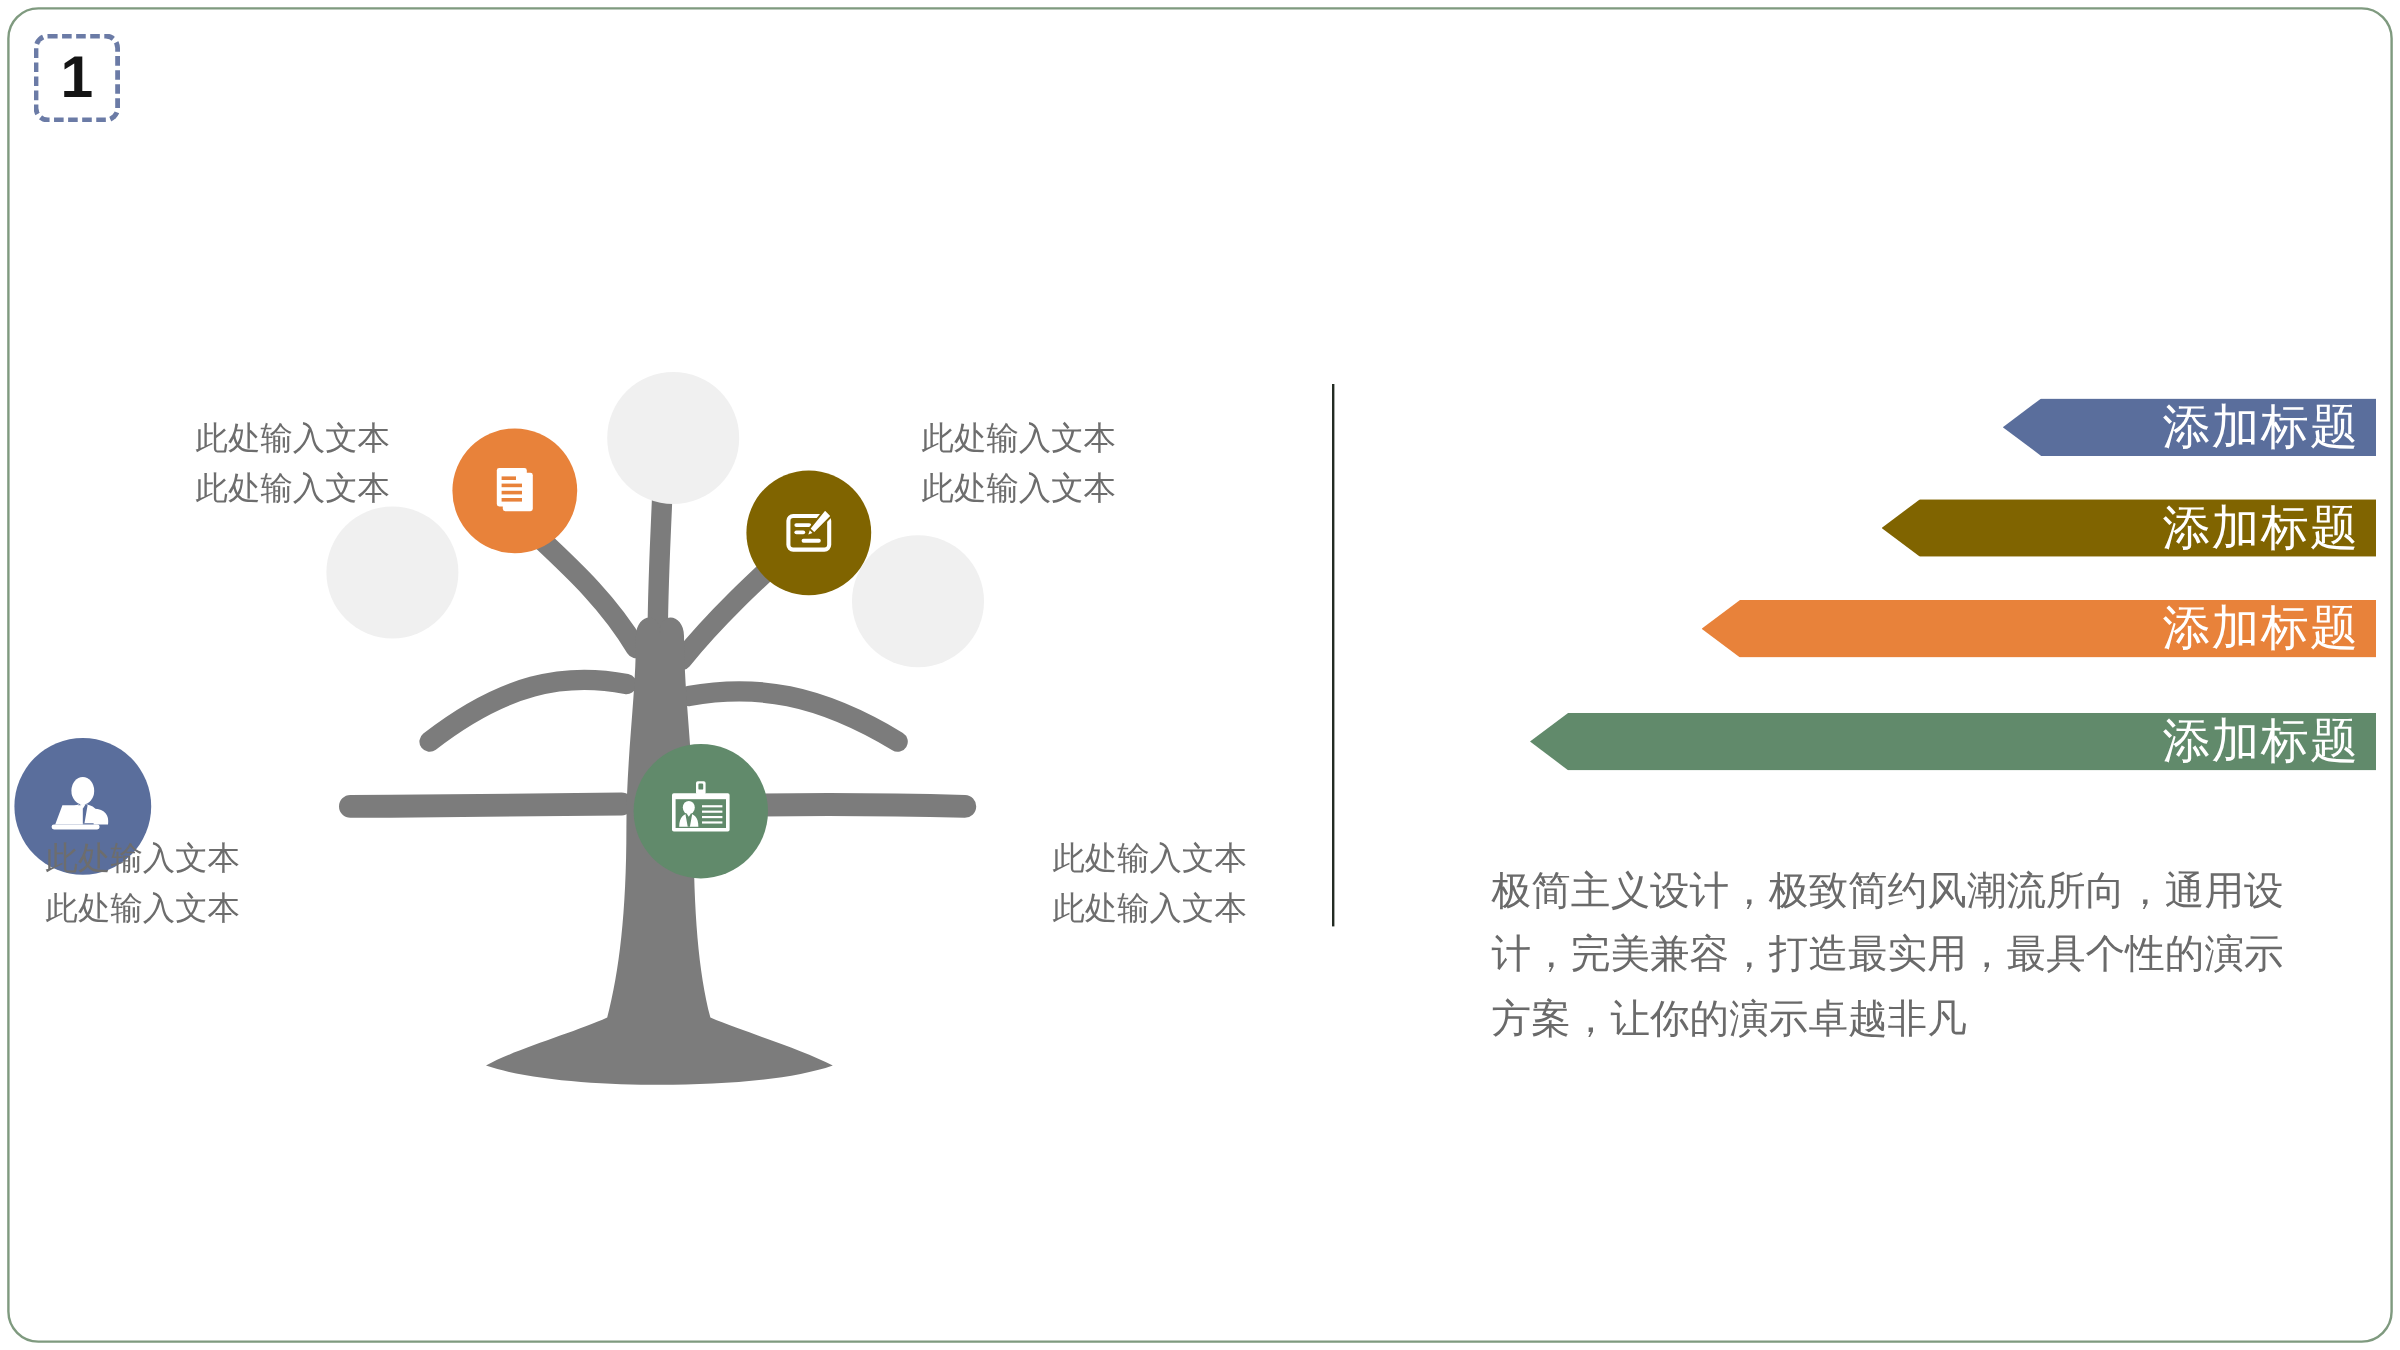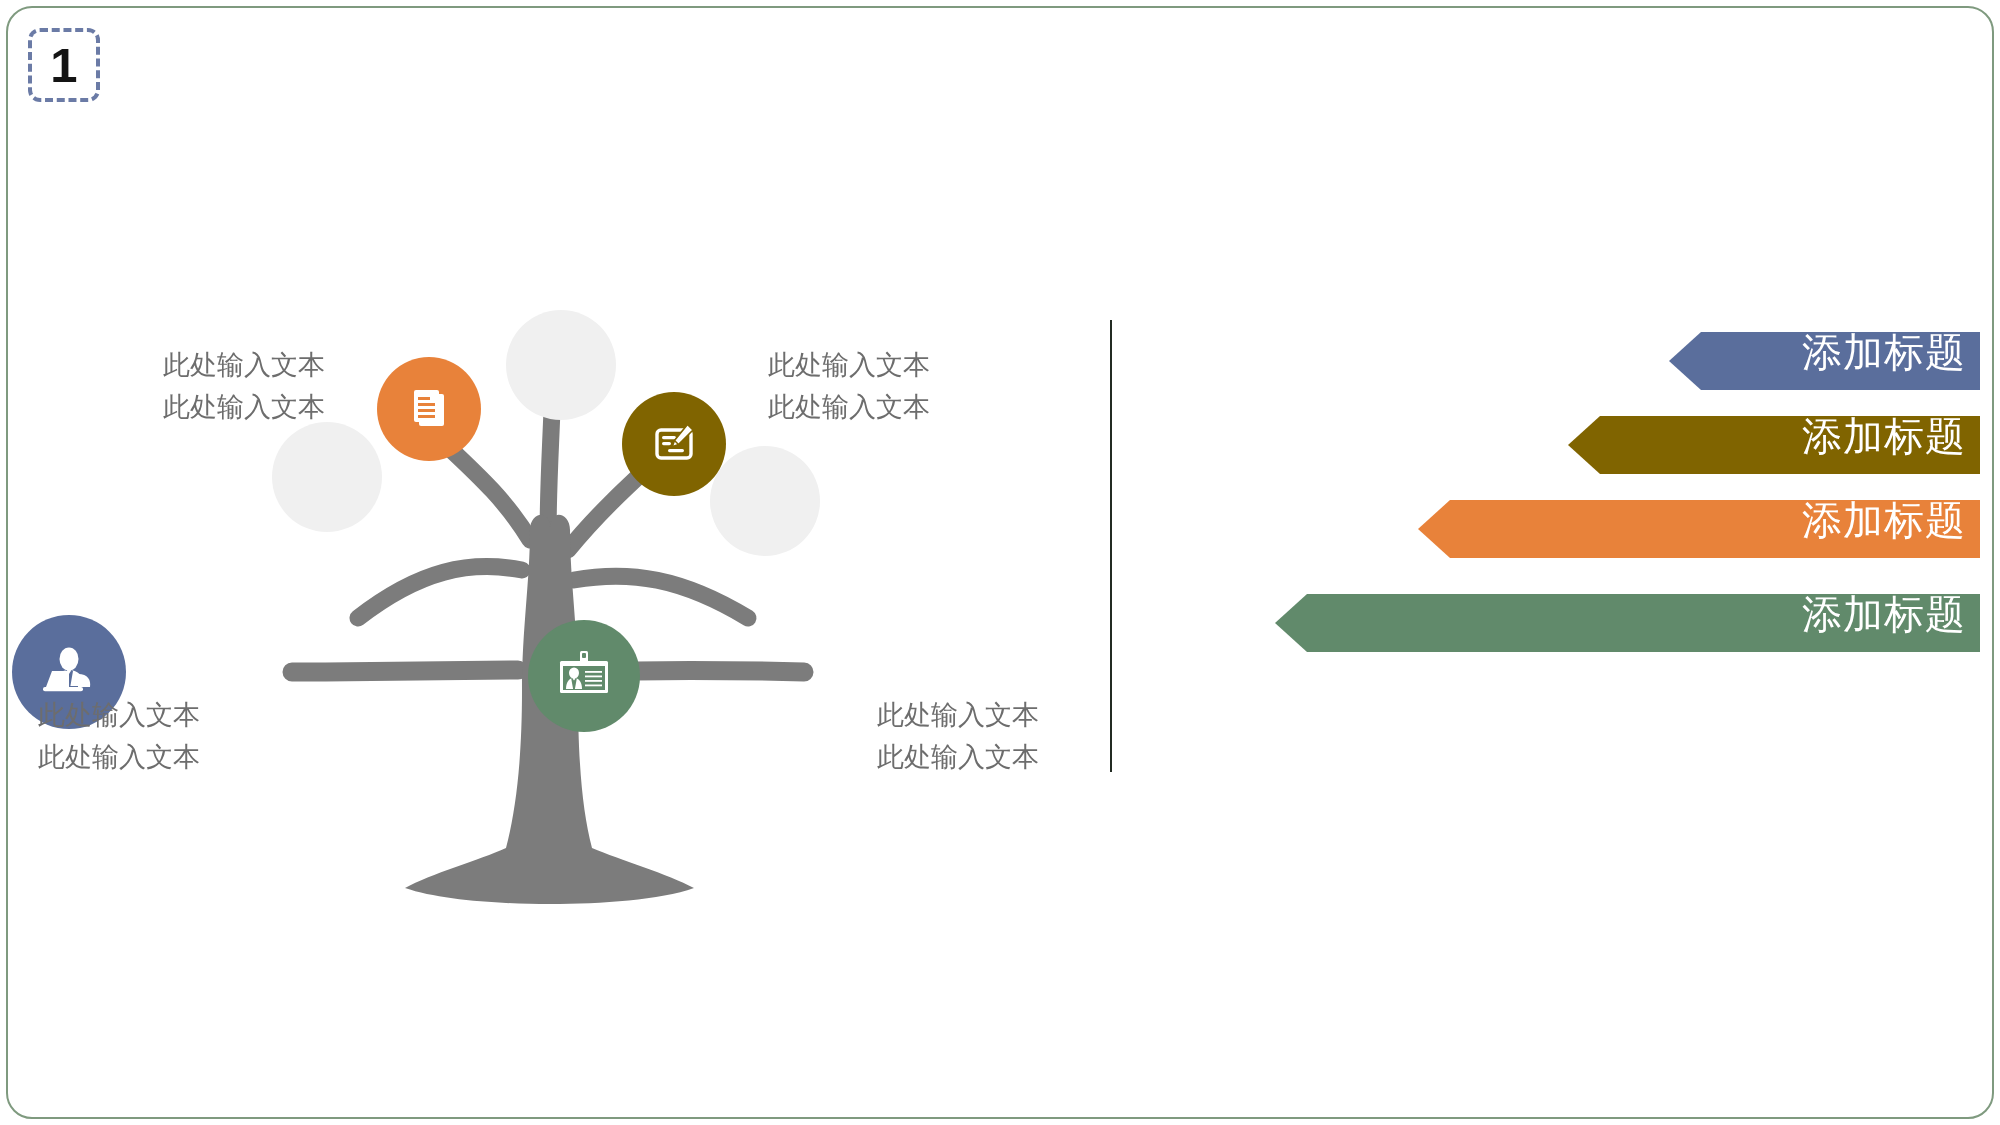--- a/index.html
+++ b/index.html
@@ -116,22 +116,23 @@
   #right-panel {
     position: absolute;
     left: 1180px;
     top: 310px;
     width: 800px;
     height: 600px;
   }
   .banner {
     position: absolute;
     right: 0;
-    height: 58px;
+    height: 48px;
     display: flex;
+    align-items: center;
     justify-content: flex-end;
     box-sizing: border-box;
     padding-right: 14px;
     clip-path: polygon(32px 0, 100% 0, 100% 100%, 32px 100%, 0 50%);
   }
   .banner-label {
     color: #ffffff;
     font-size: 40px;
     letter-spacing: 1px;
     line-height: 1;
@@ -299,14 +300,15 @@
 
     <div class="banner" style="top:190px; width:562px; background:#E8823A;">
       <span class="banner-label">添加标题</span>
     </div>
 
     <div class="banner" style="top:284px; width:705px; background:#618A6B;">
       <span class="banner-label">添加标题</span>
     </div>
   </div>
 
+  <div id="body-paragraph">极简主义设计，极致简约风潮流所向，通用设计，完美兼容，打造最实用，最具个性的演示方案，让你的演示卓越非凡</div>
 
 </div>
 
 </body></html>

